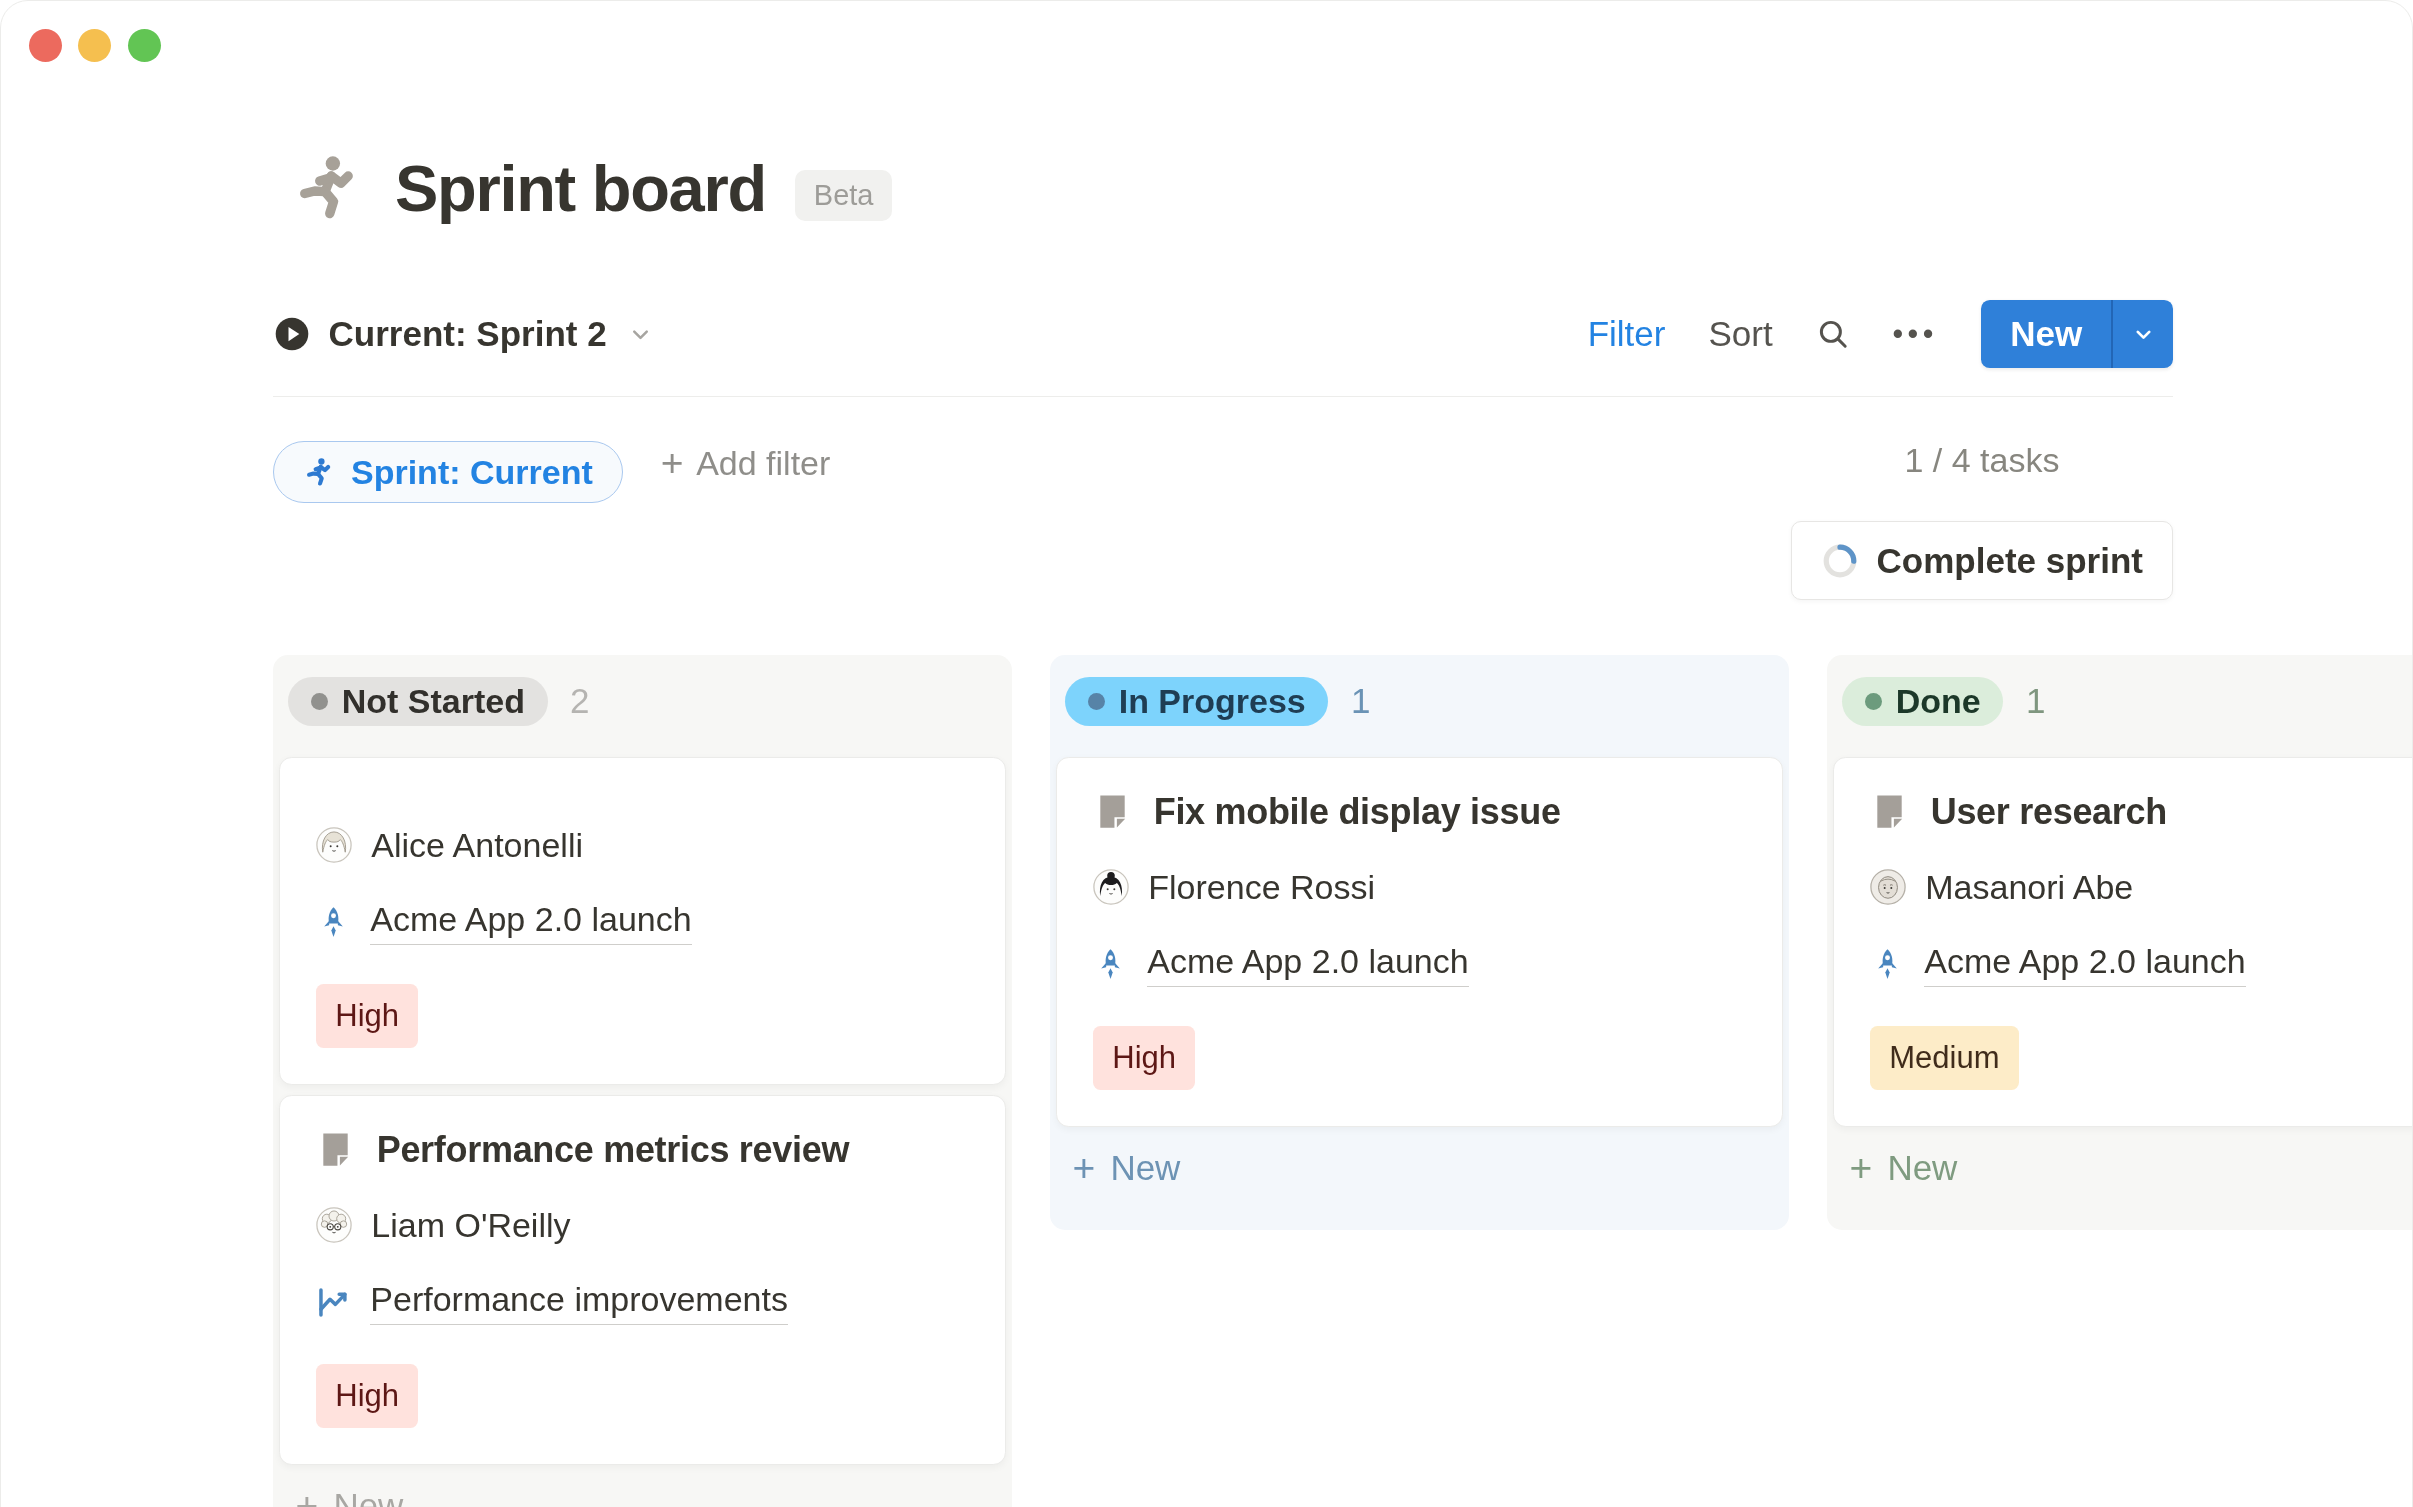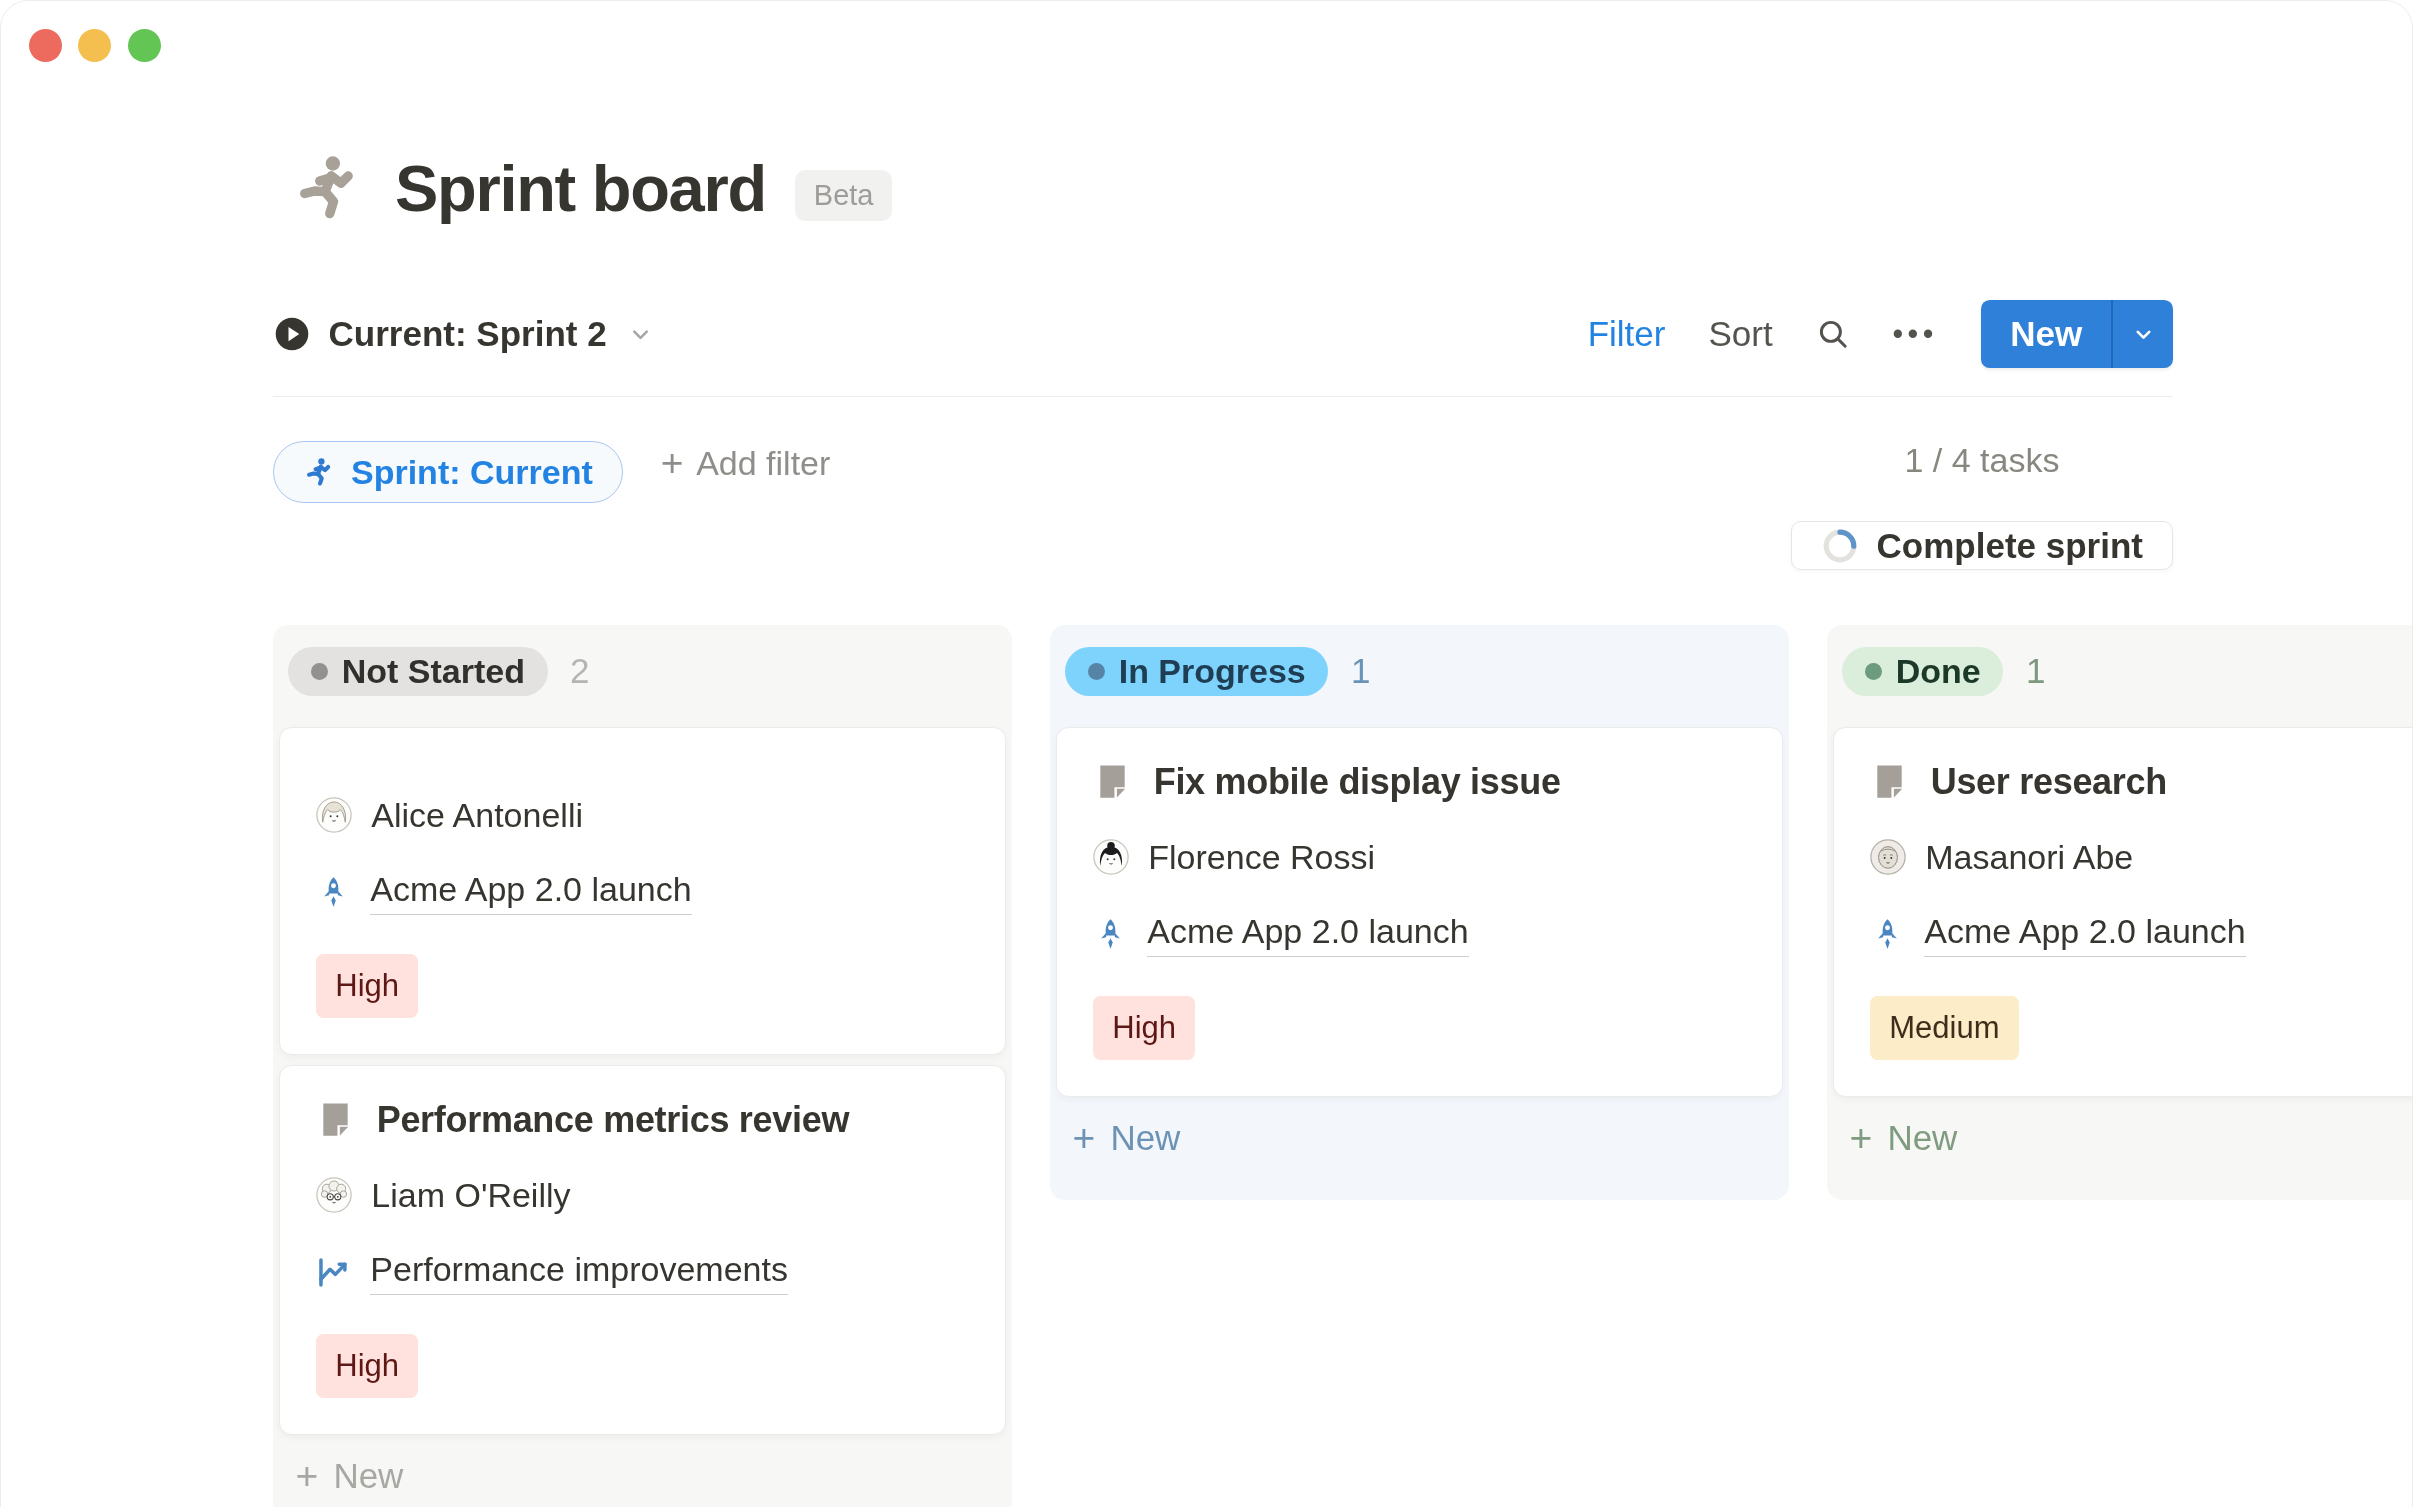--- a/index.html
+++ b/index.html
@@ -57,21 +57,21 @@
     border-radius: 31px; border: 1.9px solid #a9c8ef; background: #f7fafd;
     color: #2383e2; font-size: 34px; font-weight: 600; cursor: pointer;
   }
   .chip-runner { width: 33px; height: 33px; color: #2e7ad1; }
   .chip-runner svg { width: 100%; height: 100%; }
   .add-filter { display: flex; align-items: center; gap: 12.6px; color: #8f8e8a; font-size: 34px; margin-left: 38px; cursor: pointer; }
   .add-filter .plus-glyph { font-size: 39px; font-weight: 300; color: #8f8e8a; }
   .filter-right { margin-left: auto; display: flex; align-items: center; gap: 41px; flex-direction: column; }
   .task-count { color: #87867f; font-size: 34px; }
   .complete-btn {
-    display: flex; align-items: center; gap: 17.6px; height: 49px; padding: 0 29px;
+    display: flex; align-items: center; gap: 17.6px; height: 79px; padding: 0 29px;
     background: #fff; border: 1.3px solid #e7e6e4; border-radius: 10px;
     font-size: 35px; font-weight: 600; color: #37352f;
     box-shadow: 0 1.3px 5px rgba(0,0,0,0.04); cursor: pointer;
   }
   .progress-ring { width: 38px; height: 38px; }
 
   
   .board { display: flex; gap: 38px; margin: 55px 0 0 272px; align-items: flex-start; height: 953px; overflow: hidden; width: 2142px; }
   .column { width: 739px; flex: 0 0 auto; border-radius: 15px; padding: 21.4px 6.3px 40px; }
   .column-header { display: flex; align-items: center; margin-left: 8.8px; height: 49px; }

